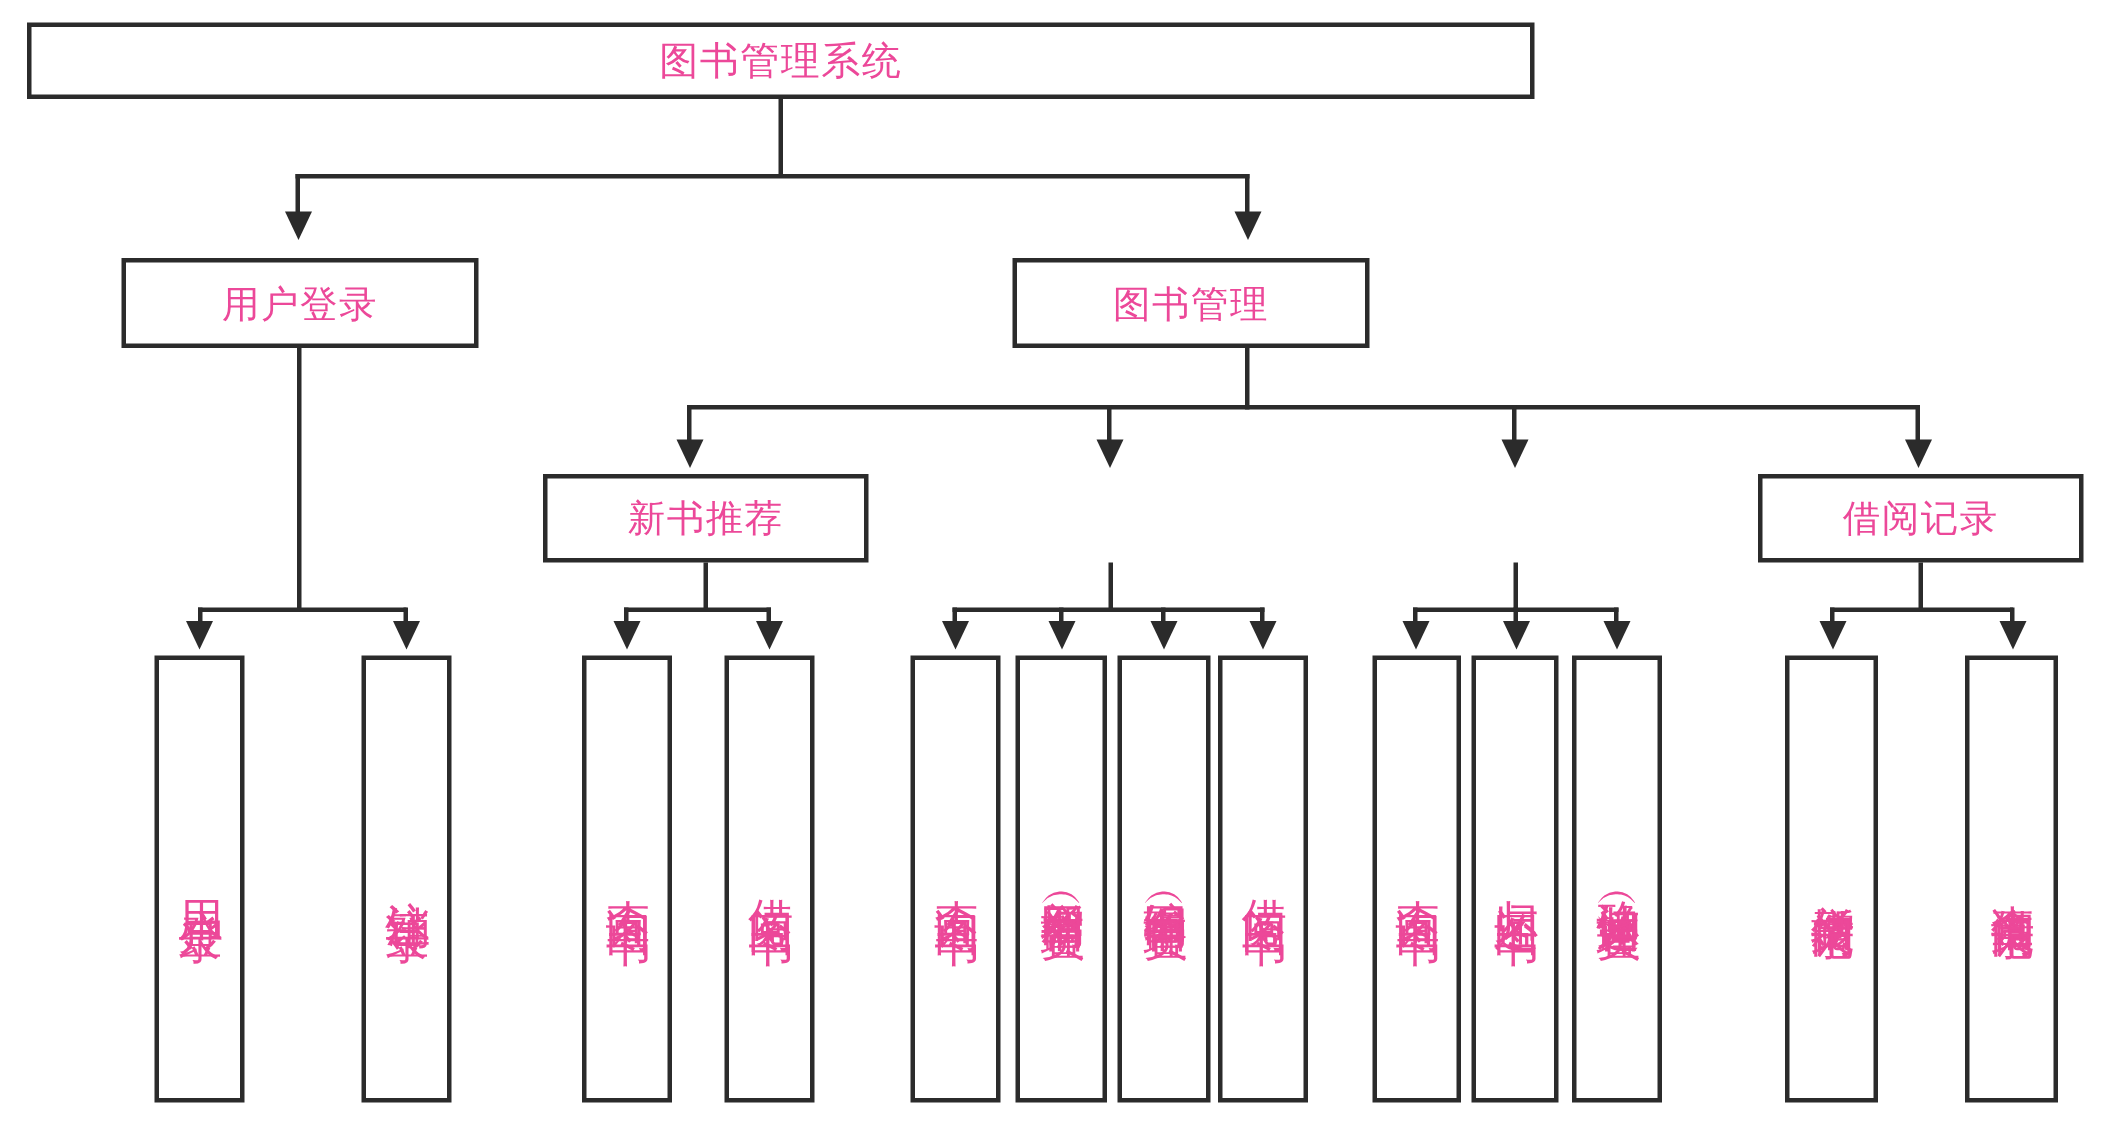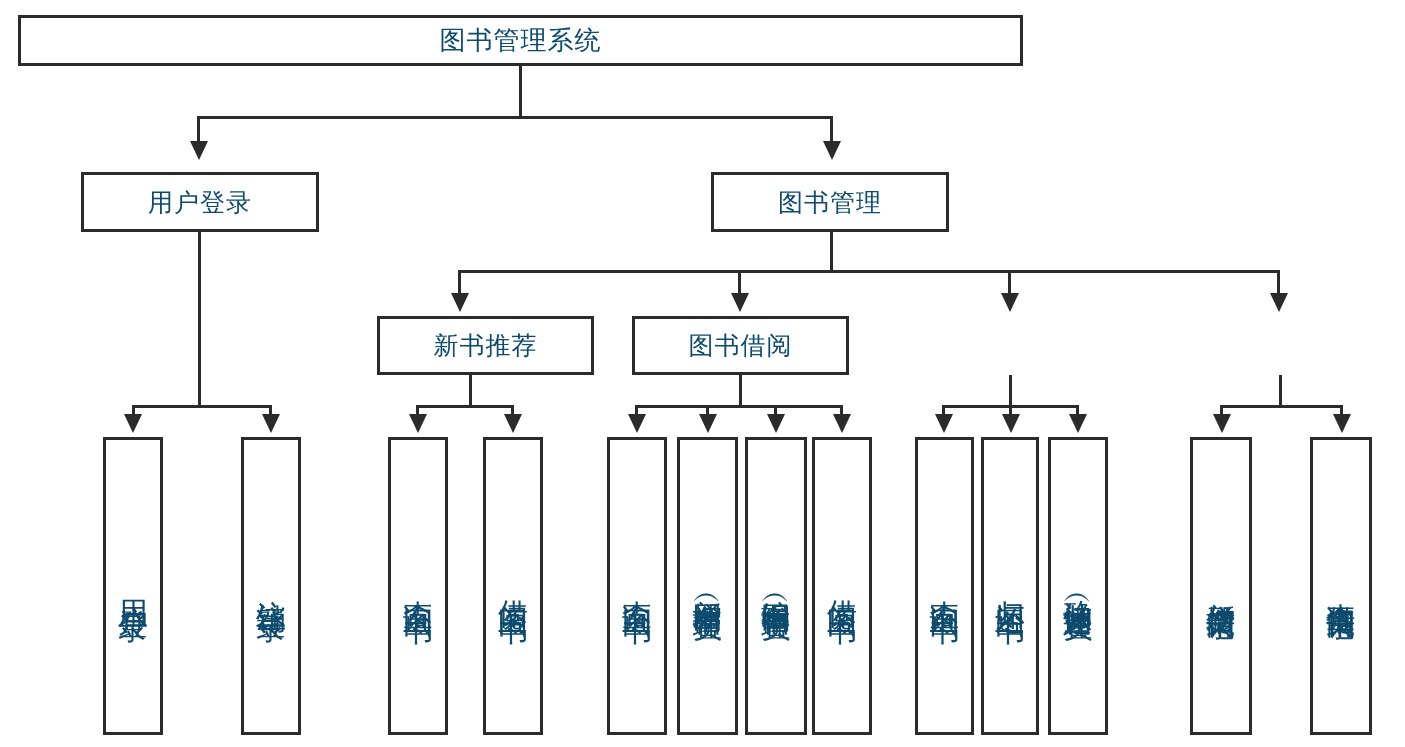--- a/index.html
+++ b/index.html
@@ -19,21 +19,21 @@
   }
   
   .node {
     position: absolute;
     box-sizing: border-box;
     border: 3px solid #2b2b2b;
     background: #ffffff;
     display: flex;
     align-items: center;
     justify-content: center;
-    color: #0c4a6e;
+    color: #ec4899;
   }
   .node.h {
     font-size: 25px;
     letter-spacing: 1px;
     white-space: nowrap;
   }
   .node.root {
     font-size: 26px;
   }
   
@@ -92,21 +92,21 @@
   <div class="ln vln" style="left:519px;top:66px;height:52px;"></div>
   <div class="ln hln" style="left:197px;top:116px;width:636px;"></div>
   <div class="ln vln" style="left:197px;top:116px;height:27px;"></div>
   <div class="arrow" style="left:190px;top:141px;"></div>
   <div class="ln vln" style="left:830px;top:116px;height:27px;"></div>
   <div class="arrow" style="left:823px;top:141px;"></div>
 
   <div class="node h" style="left:81px;top:172px;width:238px;height:60px;">
     <span>用户登录</span>
   </div>
-  <div class="node h" style="left:711px;top:172px;width:238px;height:60px;">
+  <div class="node h" style="left:675px;top:172px;width:238px;height:60px;">
     <span>图书管理</span>
   </div>
 
   <div class="ln vln" style="left:198px;top:232px;height:175px;"></div>
   <div class="ln hln" style="left:132px;top:405px;width:139px;"></div>
   <div class="ln vln" style="left:132px;top:405px;height:11px;"></div>
   <div class="arrow" style="left:124px;top:414px;"></div>
   <div class="ln vln" style="left:269px;top:405px;height:11px;"></div>
   <div class="arrow" style="left:262px;top:414px;"></div>
 
@@ -114,25 +114,25 @@
   <div class="ln hln" style="left:458px;top:270px;width:822px;"></div>
   <div class="ln vln" style="left:458px;top:270px;height:25px;"></div>
   <div class="arrow" style="left:451px;top:293px;"></div>
   <div class="ln vln" style="left:738px;top:270px;height:25px;"></div>
   <div class="arrow" style="left:731px;top:293px;"></div>
   <div class="ln vln" style="left:1008px;top:270px;height:25px;"></div>
   <div class="arrow" style="left:1001px;top:293px;"></div>
   <div class="ln vln" style="left:1277px;top:270px;height:25px;"></div>
   <div class="arrow" style="left:1270px;top:293px;"></div>
 
-  <div class="node h" style="left:362px;top:316px;width:217px;height:59px;margin-left:15px;">
+  <div class="node h" style="left:362px;top:316px;width:217px;height:59px;">
     <span>新书推荐</span>
   </div>
-  <div class="node h" style="left:632px;top:316px;width:217px;height:59px;">
-    <span>图书借阅</span>
+  <div class="node h" style="left:1172px;top:316px;width:217px;height:59px;">
+    <span>借阅记录</span>
   </div>
 
   <div class="ln vln" style="left:469px;top:375px;height:32px;"></div>
   <div class="ln hln" style="left:416px;top:405px;width:98px;"></div>
   <div class="ln vln" style="left:416px;top:405px;height:11px;"></div>
   <div class="arrow" style="left:409px;top:414px;"></div>
   <div class="ln vln" style="left:511px;top:405px;height:11px;"></div>
   <div class="arrow" style="left:504px;top:414px;"></div>
 
   <div class="ln vln" style="left:739px;top:375px;height:32px;"></div>

